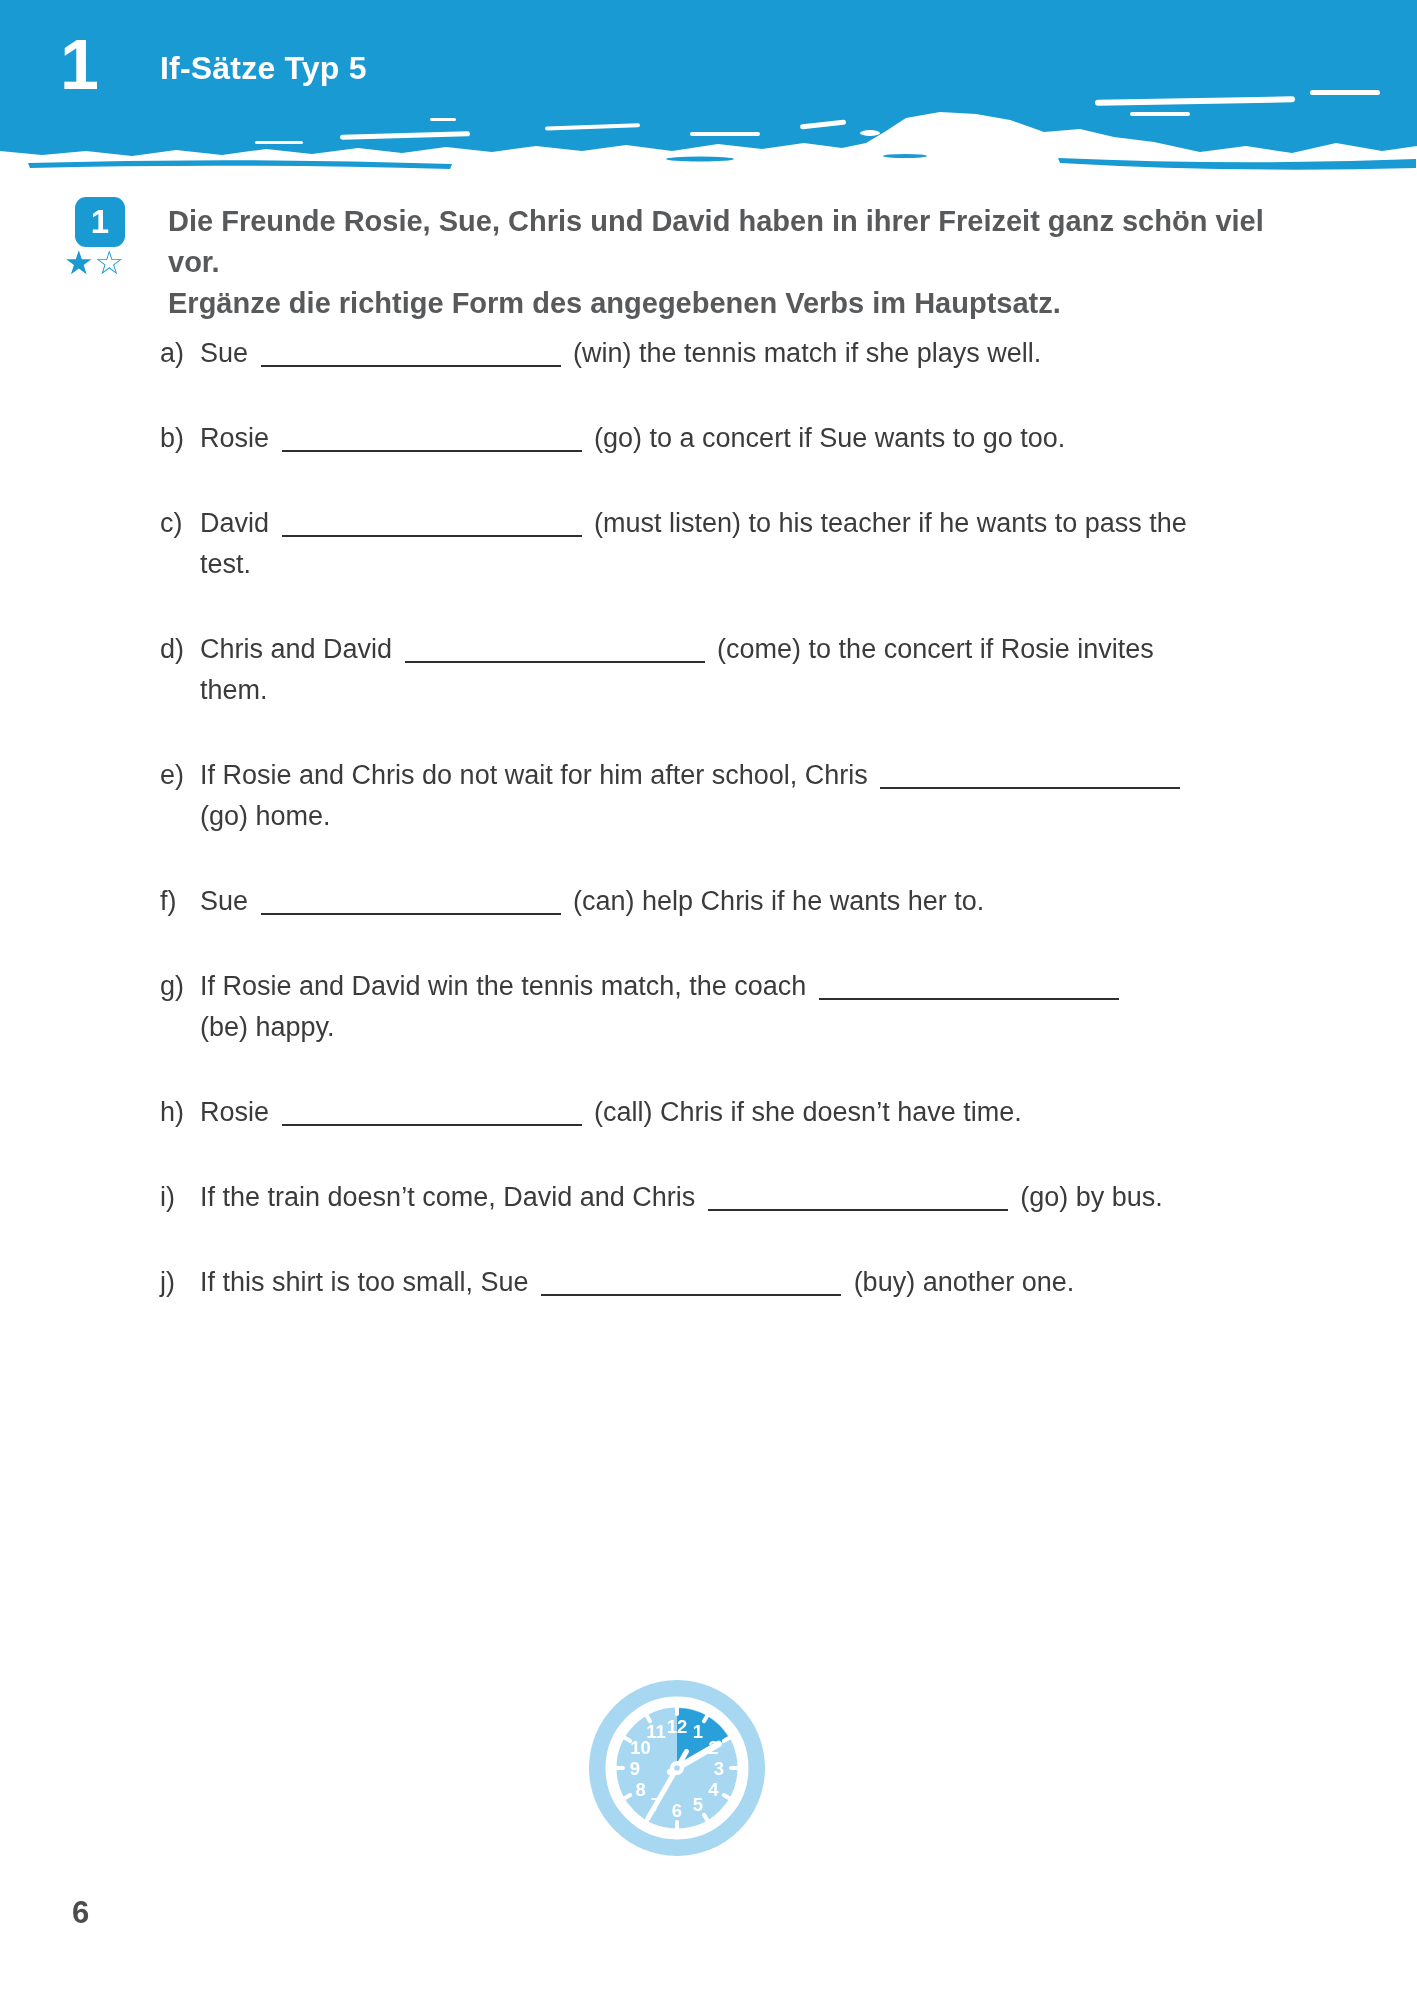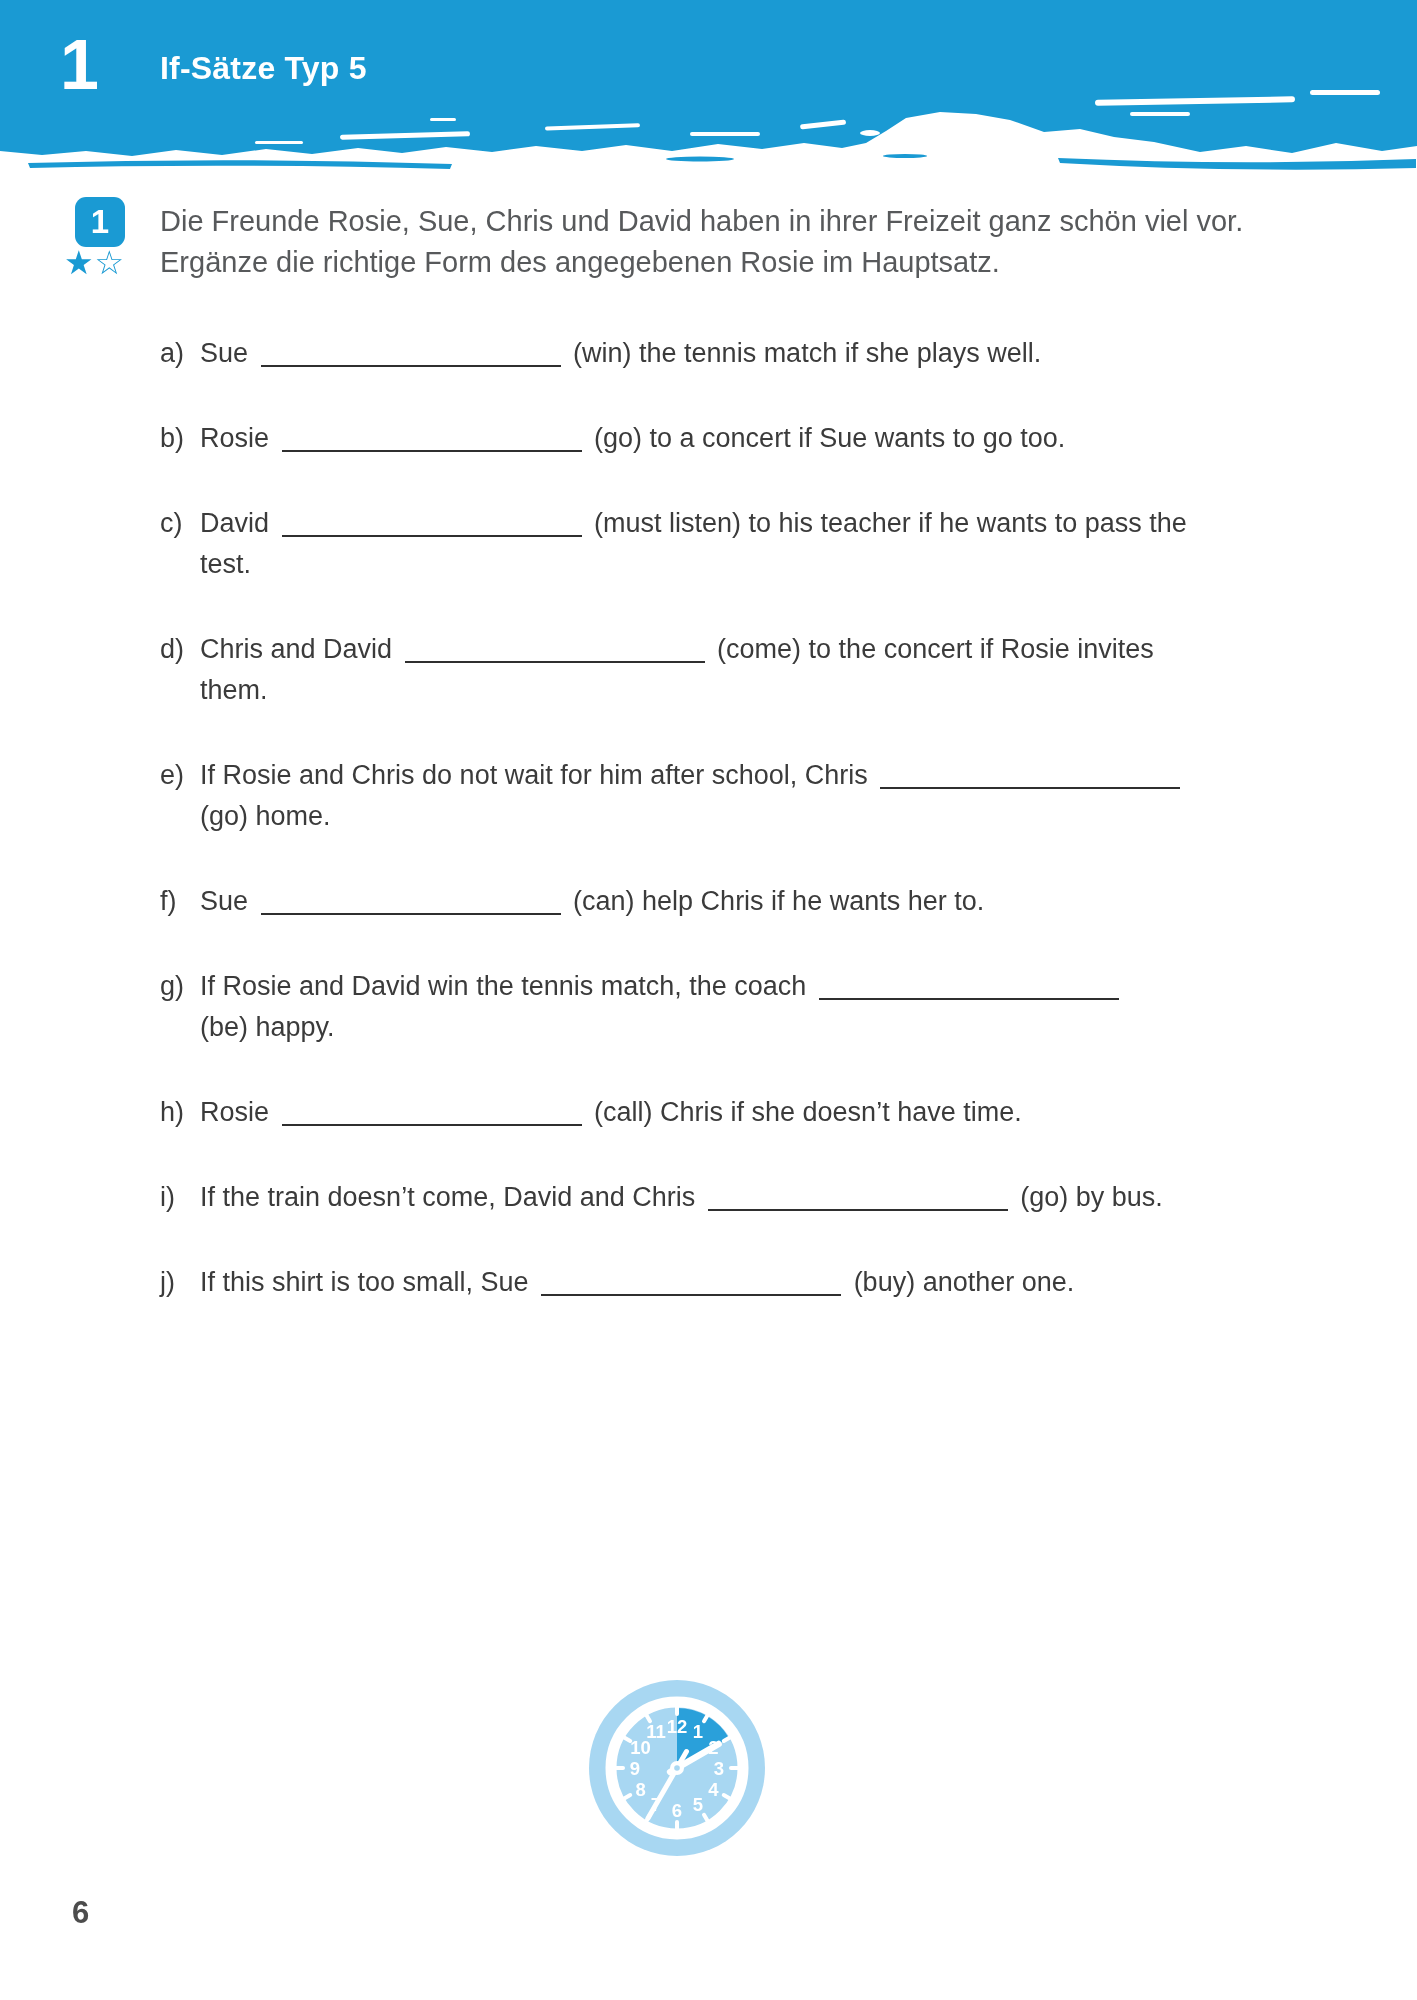--- a/index.html
+++ b/index.html
@@ -26,22 +26,22 @@
     background:#1a9ad3; border-radius:11px;
     display:flex; align-items:center; justify-content:center;
     font-size:33px; font-weight:700; color:#ffffff;
   }
   .ex-stars{
     position:absolute; left:64px; top:243px;
     font-size:33px; color:#1a9ad3; letter-spacing:1px; line-height:1.2;
     white-space:nowrap;
   }
   .ex-instruction{
-    position:absolute; left:160px; top:201px; width:1150px;
-    font-size:29px; line-height:41px; font-weight:400; color:#57595b;
+    position:absolute; left:168px; top:201px; width:1150px;
+    font-size:29px; line-height:41px; font-weight:700; color:#57595b;
   }
   
   .items{position:absolute; left:160px; top:333px; width:1165px;}
   .item{
     display:flex; margin-bottom:44px;
     font-size:27px; line-height:41px; color:#3b3b3b;
   }
   .item-label{flex:0 0 40px;}
   .item-body{flex:1;}
   .blank{
@@ -92,21 +92,21 @@
     </g>
   </svg>
 
   <div class="chapter-number">1</div>
   <div class="chapter-title">If-Sätze Typ 5</div>
 
   <div class="ex-num-box">1</div>
   <div class="ex-stars">★☆</div>
   <div class="ex-instruction">
     <span>Die Freunde Rosie, Sue, Chris und David haben in ihrer Freizeit ganz schön viel vor.</span><br>
-    <span>Ergänze die richtige Form des angegebenen Rosie im Hauptsatz.</span>
+    <span>Ergänze die richtige Form des angegebenen Verbs im Hauptsatz.</span>
   </div>
 
   <div class="items">
       <div class="item">
         <span class="item-label">a)</span>
         <span class="item-body">Sue <span class="blank"></span> (win) the tennis match if she plays well.</span>
       </div>
       <div class="item">
         <span class="item-label">b)</span>
         <span class="item-body">Rosie <span class="blank"></span> (go) to a concert if Sue wants to go too.</span>

